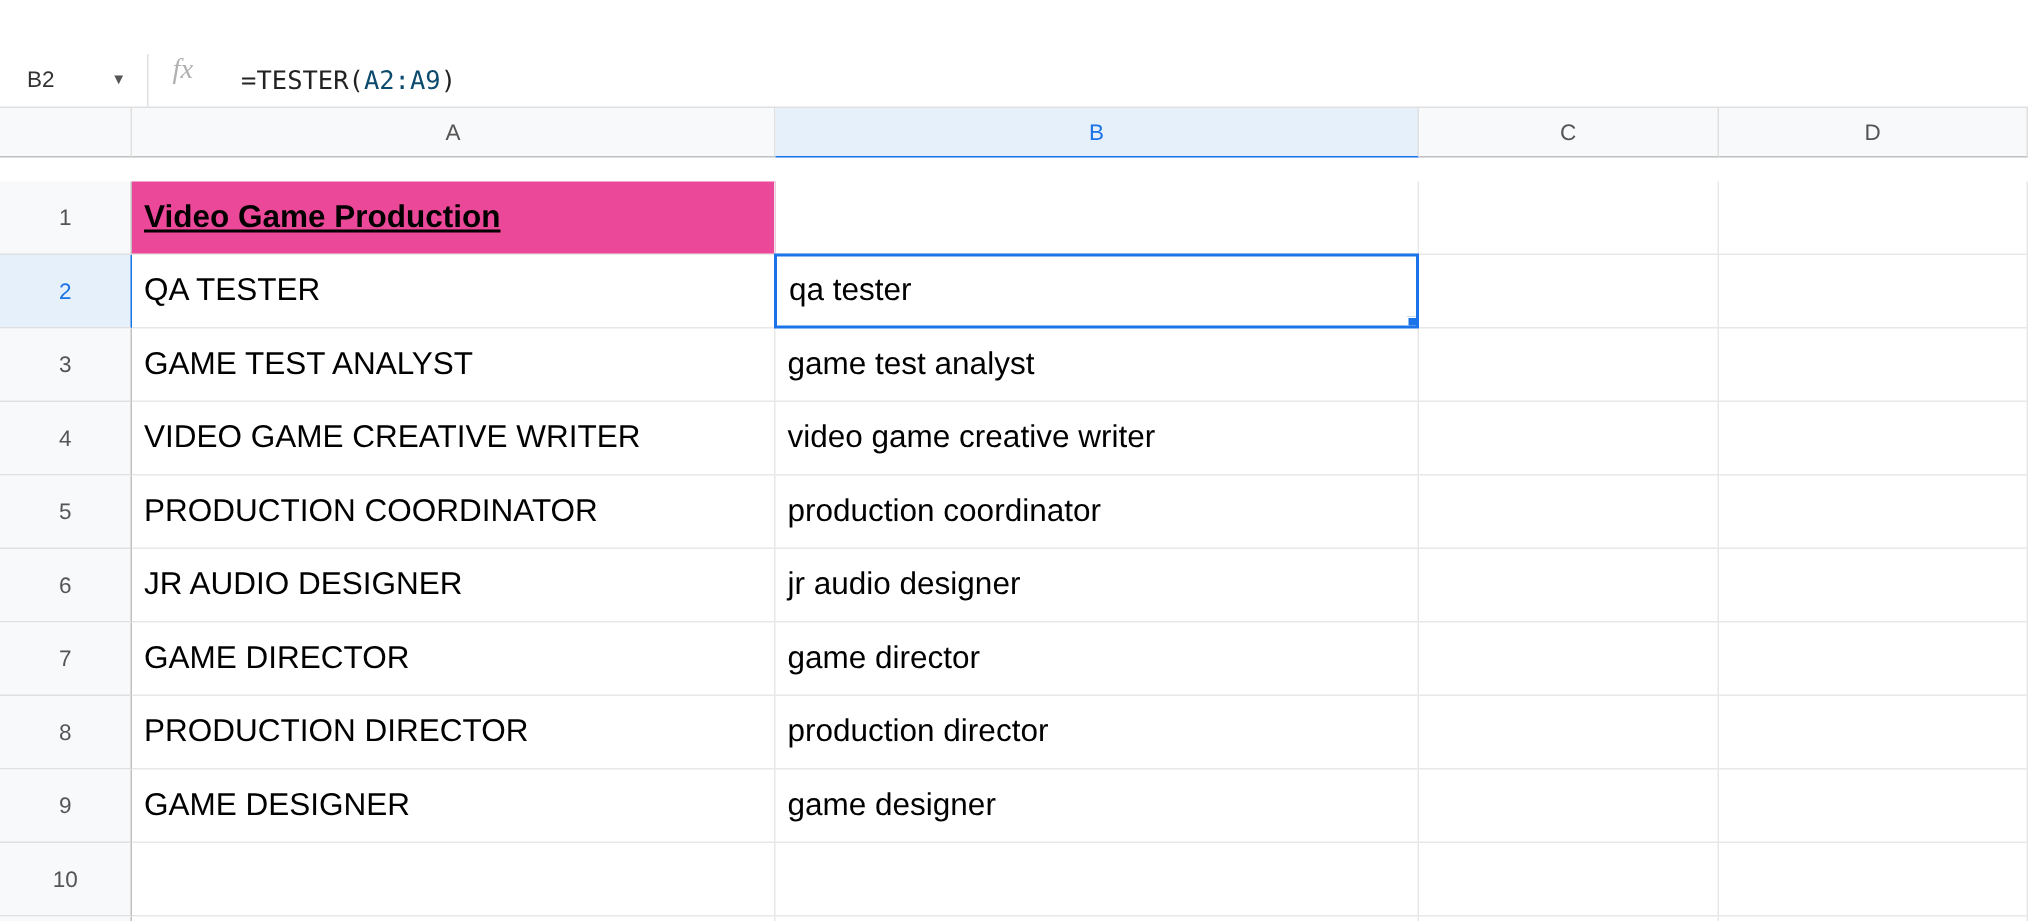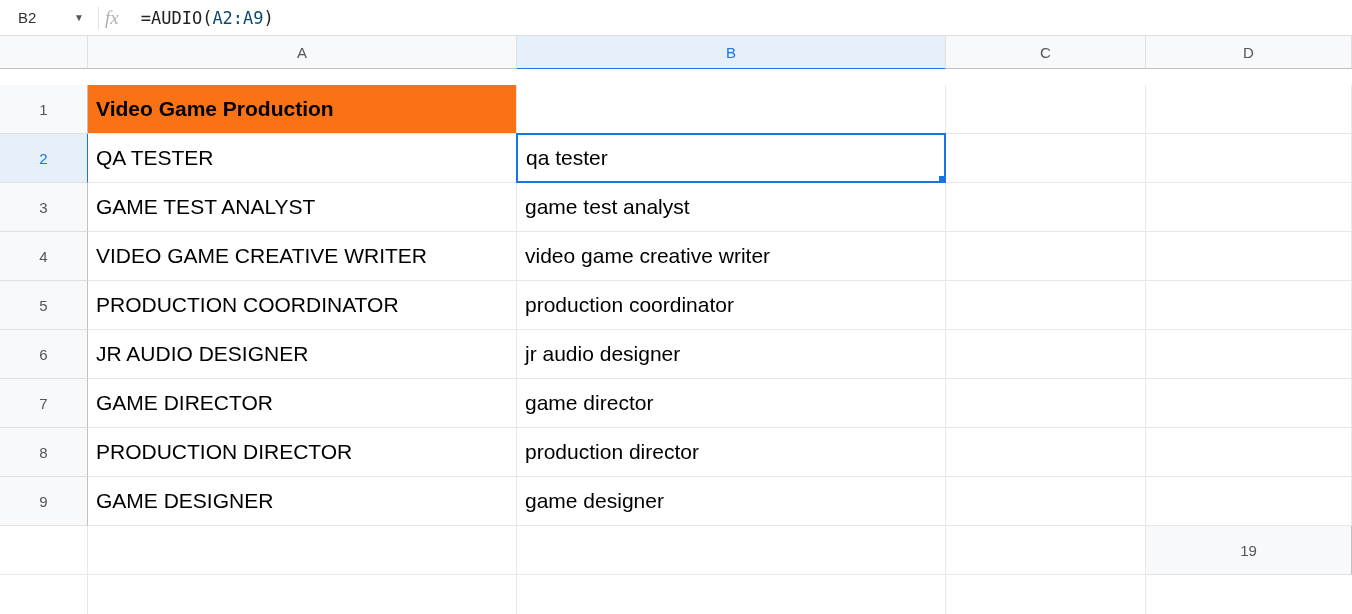--- a/index.html
+++ b/index.html
@@ -3,47 +3,47 @@
   <meta charset="utf-8">
   <style>
     * { box-sizing: border-box; margin: 0; padding: 0; }
     body {
       font-family: Arial, sans-serif;
       background: #fff;
       overflow: hidden;
     }
     .formula-bar {
       display: flex;
-      align-items: center;
       height: 36px;
       border-bottom: 1px solid #e0e0e0;
       background: #fff;
       padding: 0 8px;
       gap: 8px;
+      margin-top: 36px;
     }
     .name-box {
       width: 82px;
       display: flex;
       align-items: center;
       justify-content: space-between;
       padding: 0 6px 0 10px;
       font-size: 15px;
       color: #333;
       user-select: none;
     }
     .name-dropdown {
       font-size: 10px;
       color: #555;
       cursor: pointer;
     }
     .fx-label {
       font-style: italic;
       color: #b0b0b0;
       font-size: 19px;
-      padding: 0 6px;
+      padding: 0 16px;
       font-family: Georgia, serif;
       border-left: 1px solid #e0e0e0;
     }
     .formula-input {
       display: flex;
       align-items: center;
       font-size: 17px;
       color: #222;
       font-family: 'Consolas', monospace;
       padding-left: 8px;
@@ -94,22 +94,23 @@
       display: flex;
       align-items: center;
       padding: 0 8px;
       font-size: 21px;
       color: #000;
       overflow: hidden;
       white-space: nowrap;
       cursor: cell;
     }
     .cell.header-cell {
-      background: #f97316;
+      background: #ec4899;
       font-weight: bold;
+      text-decoration: underline;
     }
     .col-header.active, .row-header.active {
       background: #e6f0fb;
       color: #1a73e8;
     }
     .row-header.active {
       border-right: 1px solid #1a73e8;
     }
     .col-header.active {
       border-bottom: 1px solid #1a73e8;
@@ -136,21 +137,21 @@
 </head>
 <body>
 
 <div class="formula-bar">
   <div class="name-box">
     <span>B2</span>
     <span class="name-dropdown">▼</span>
   </div>
   <div class="fx-label">fx</div>
   <div class="formula-input">
-    <span class="fx-text">=AUDIO(</span>
+    <span class="fx-text">=TESTER(</span>
       <span class="fx-range">A2:A9</span>
       <span class="fx-text">)</span>
   </div>
 </div>
 
 <div class="grid-wrapper">
 
   <div class="corner header-row"></div>
   <div class="col-header header-row">
       <span>A</span>
@@ -264,20 +265,23 @@
     </div>
   <div class="cell">
       <span>GAME DESIGNER</span>
     </div>
   <div class="cell">
       <span>game designer</span>
     </div>
   <div class="cell"></div>
   <div class="cell"></div>
 
+  <div class="row-header">
+      <span>10</span>
+    </div>
   <div class="cell"></div>
   <div class="cell"></div>
   <div class="cell"></div>
   <div class="cell"></div>
 
   <div class="row-header">
       <span>19</span>
     </div>
   <div class="cell"></div>
   <div class="cell"></div>

